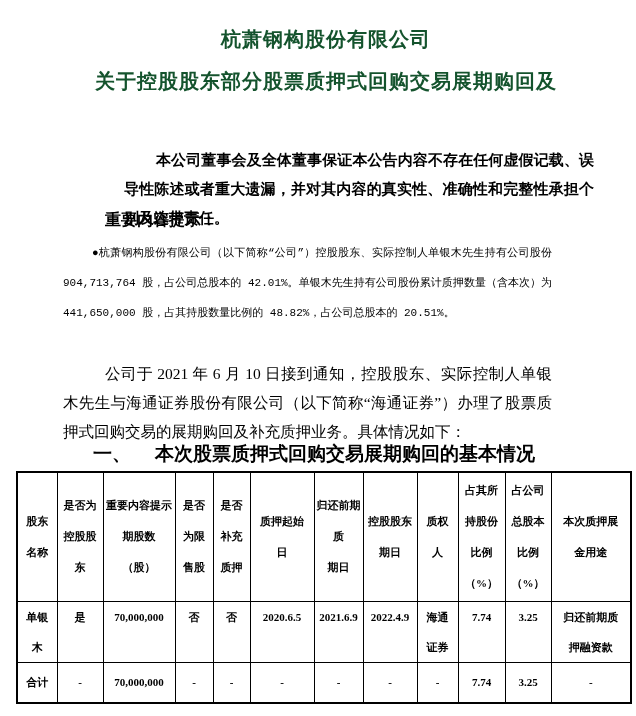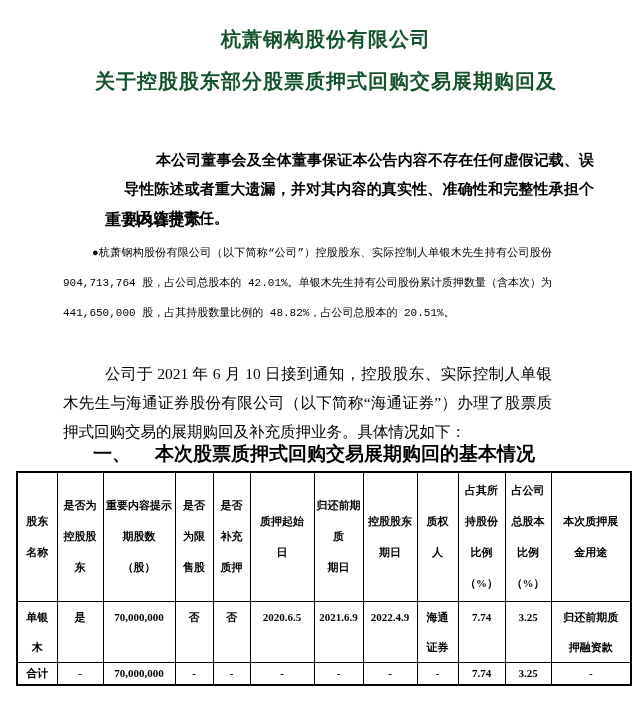--- a/index.html
+++ b/index.html
@@ -89,21 +89,21 @@
     vertical-align: middle;
     line-height: 31px;
     white-space: pre-line;
   }
   .pledge-table tr.data-row { height: 61px; }
   .pledge-table tr.data-row td {
     vertical-align: top;
     line-height: 30px;
     white-space: pre-line;
   }
-  .pledge-table tr.total-row { height: 23px; }
+  .pledge-table tr.total-row { height: 41px; }
   .pledge-table tr.total-row td {
     vertical-align: middle;
     line-height: 14px;
   }
 </style>
 </head>
 <body>
 
 <div class="page">
 

